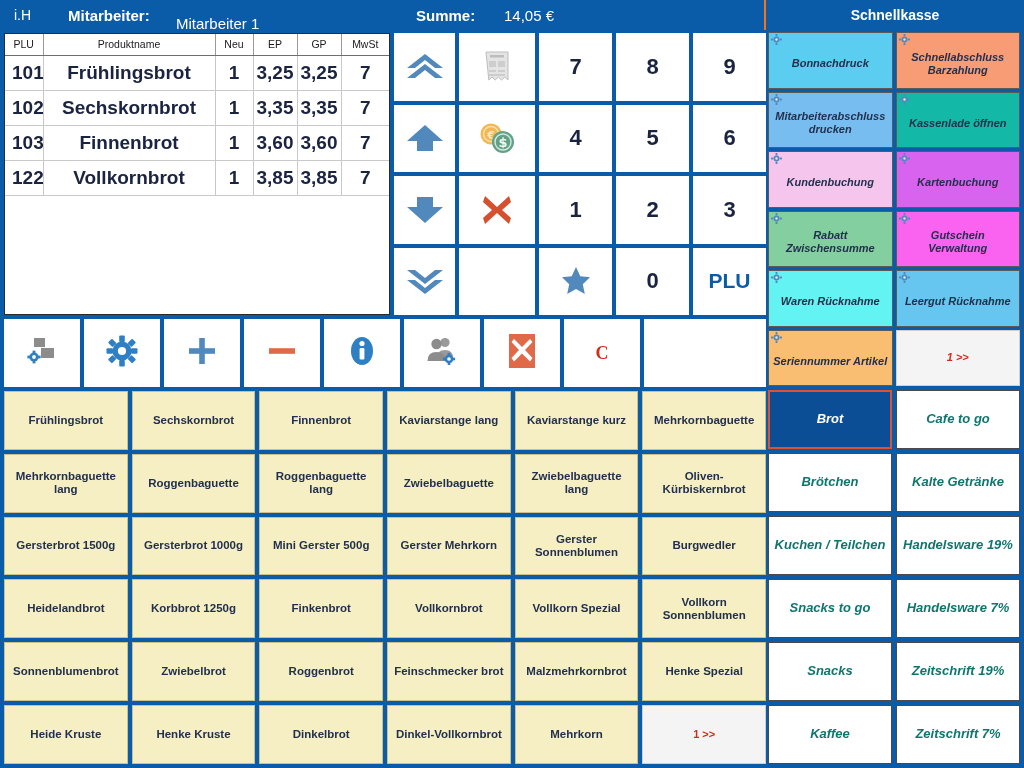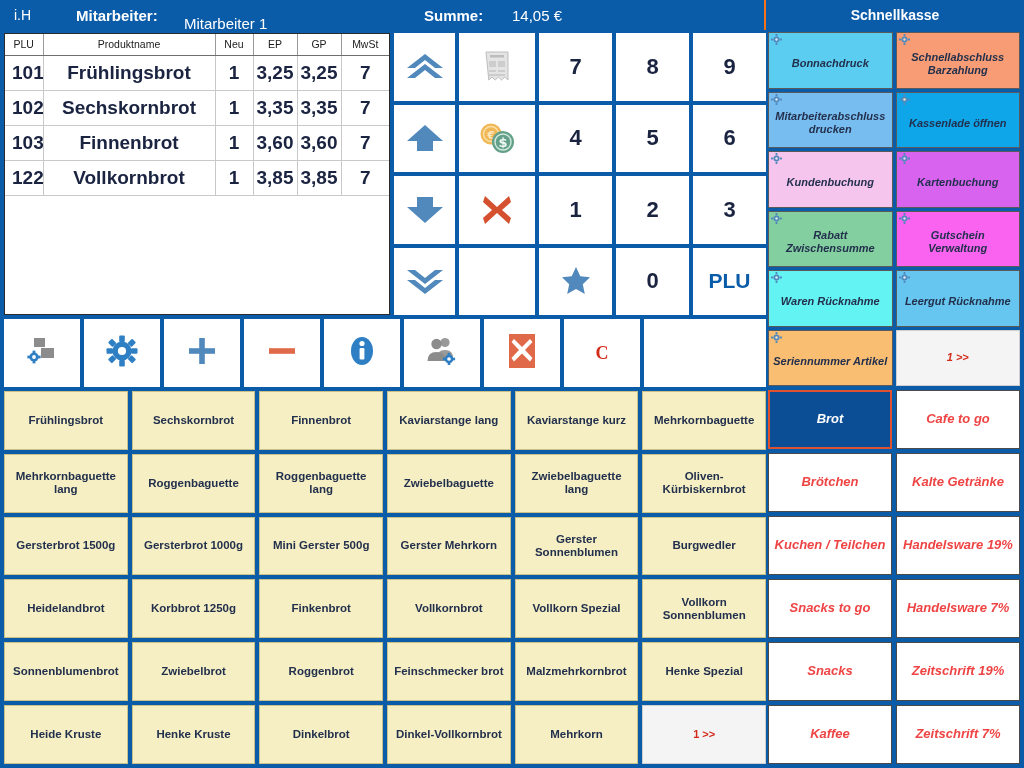--- a/index.html
+++ b/index.html
@@ -22,21 +22,21 @@
     display: flex; align-items: stretch;
     color: #ffffff;
     background: #0b5ca8;
   }
   .hdr-left {
     flex: 0 0 764px;
     display: flex; align-items: center;
     padding-left: 14px;
     gap: 0;
   }
-  .hdr-ih { font-size: 14px; font-weight: normal; width: 62px; }
+  .hdr-ih { font-size: 14px; font-weight: normal; width: 54px; }
   .hdr-lbl { font-size: 15px; font-weight: bold; }
   .hdr-val { font-size: 15px; font-weight: normal; }
   .mit-lbl { width: 108px; }
   .mit-val { width: 240px; margin-top: 16px; }
   .sum-lbl { width: 88px; }
   .sum-val { }
   .hdr-right {
     flex: 1 1 auto;
     border-left: 2px solid #f97316;
     display: flex; align-items: center; justify-content: center;
@@ -143,21 +143,21 @@
 
   
   .cat-grid {
     flex: 1 1 auto; margin-top: 4px;
     display: grid; grid-template-columns: 1fr 1fr; grid-template-rows: repeat(6, 1fr);
     gap: 4px;
   }
   .cat-btn {
     background: #ffffff; border: 1px solid #4a4a4a;
     display: flex; align-items: center; justify-content: center;
-    text-align: center; font-size: 13px; font-weight: bold; color: #ef4444;
+    text-align: center; font-size: 13px; font-weight: bold; color: #0f766e;
     line-height: 1.15; padding: 2px 3px; cursor: pointer; overflow: hidden;
   }
   .cat-btn.active {
     background: #0b4e96; color: #ffffff; border: 2px solid #e0512f;
   }
 </style>
 </head>
 <body>
 
 <div id="app">
@@ -523,21 +523,21 @@
                   <rect x="10" y="19" width="4" height="5"></rect>
                   <rect x="0" y="10" width="5" height="4"></rect>
                   <rect x="19" y="10" width="5" height="4"></rect>
                 </g>
                 <circle cx="12" cy="12" r="2.6" fill="#dcecf9"></circle>
               </svg>
           </span>
           <span>Mitarbeiterabschluss drucken</span>
         </div>
 
-        <div class="sk-btn" style="background:#0ea5e9">
+        <div class="sk-btn" style="background:#14b8a6">
           <span class="gear">
             <svg width="11" height="11" viewBox="0 0 24 24">
                 <g fill="#5189bd">
                   <circle cx="12" cy="12" r="6.5"></circle>
                   <rect x="10" y="0" width="4" height="5"></rect>
                   <rect x="10" y="19" width="4" height="5"></rect>
                   <rect x="0" y="10" width="5" height="4"></rect>
                   <rect x="19" y="10" width="5" height="4"></rect>
                 </g>
                 <circle cx="12" cy="12" r="2.6" fill="#fbe3c1"></circle>

